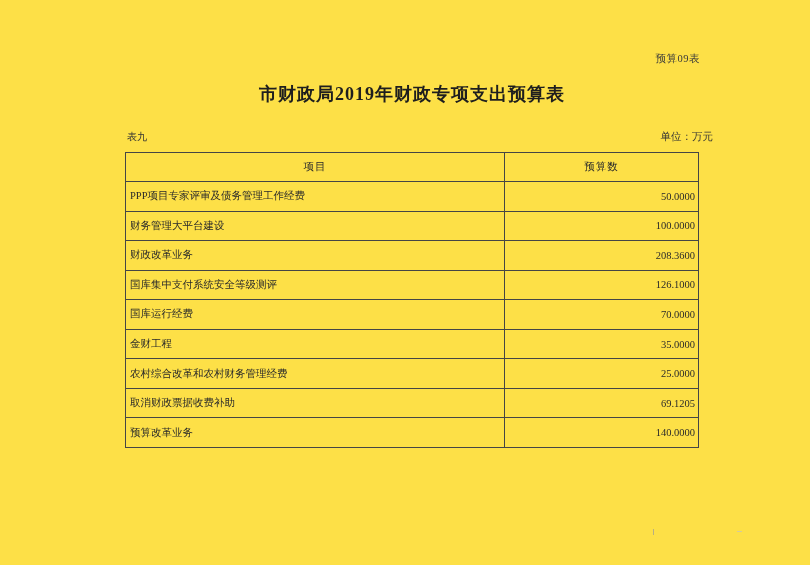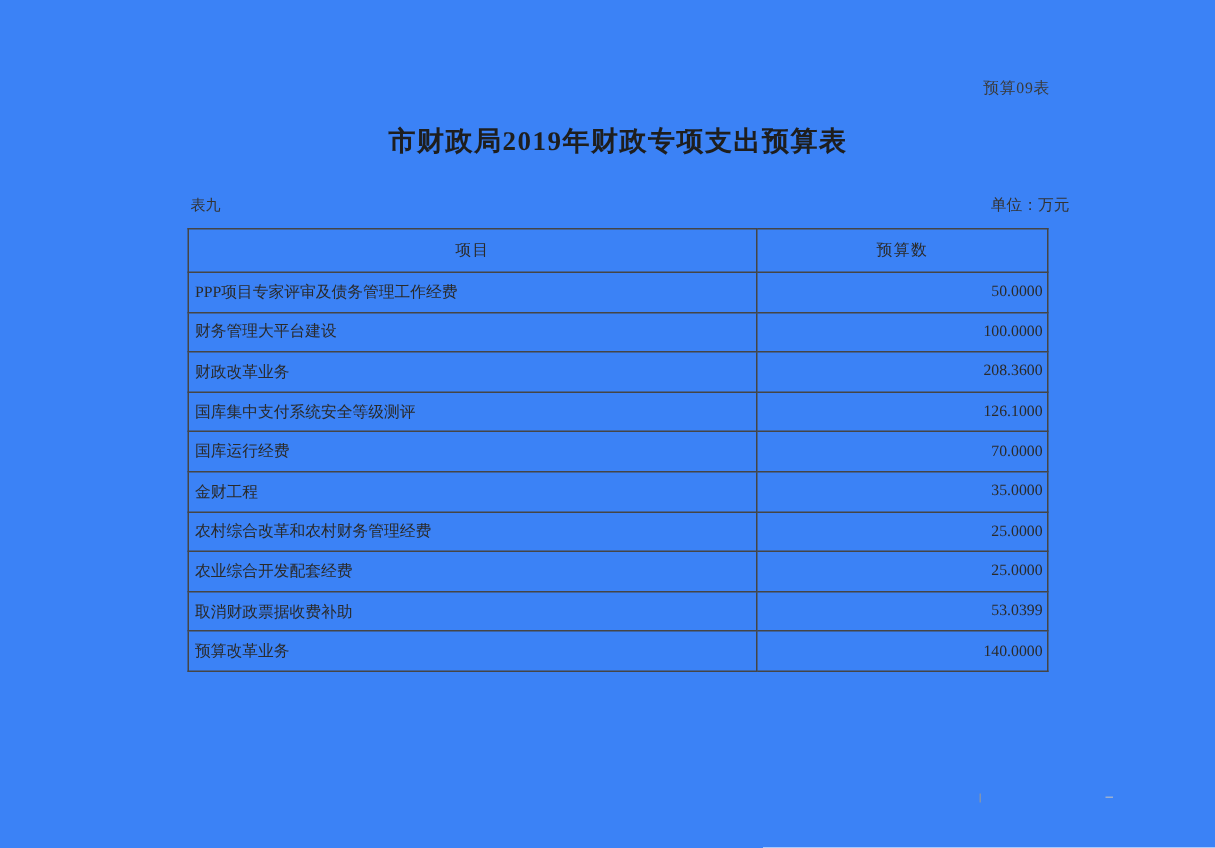--- a/index.html
+++ b/index.html
@@ -4,21 +4,21 @@
 <style>
   html, body {
     margin: 0;
     padding: 0;
     background: #ffffff;
   }
   .page {
     position: relative;
     width: 810px;
     height: 565px;
-    background: #3b82f6;
+    background: #fde047;
     overflow: hidden;
     font-family: "Liberation Serif", "DejaVu Serif", serif;
     color: #2b2b2b;
   }
   .corner-label {
     position: absolute;
     top: 52px;
     right: 110px;
     font-size: 10.5px;
     letter-spacing: 0.5px;
@@ -151,26 +151,22 @@
       </tr>
       <tr>
         <td class="item-cell">金财工程</td>
         <td class="value-cell">35.0000</td>
       </tr>
       <tr>
         <td class="item-cell">农村综合改革和农村财务管理经费</td>
         <td class="value-cell">25.0000</td>
       </tr>
       <tr>
-        <td class="item-cell">农业综合开发配套经费</td>
-        <td class="value-cell">25.0000</td>
-      </tr>
-      <tr>
         <td class="item-cell">取消财政票据收费补助</td>
-        <td class="value-cell">53.0399</td>
+        <td class="value-cell">69.1205</td>
       </tr>
       <tr>
         <td class="item-cell">预算改革业务</td>
         <td class="value-cell">140.0000</td>
       </tr>
     </tbody>
   </table>
 
   <div class="speck-a"></div>
   <div class="speck-b"></div>

